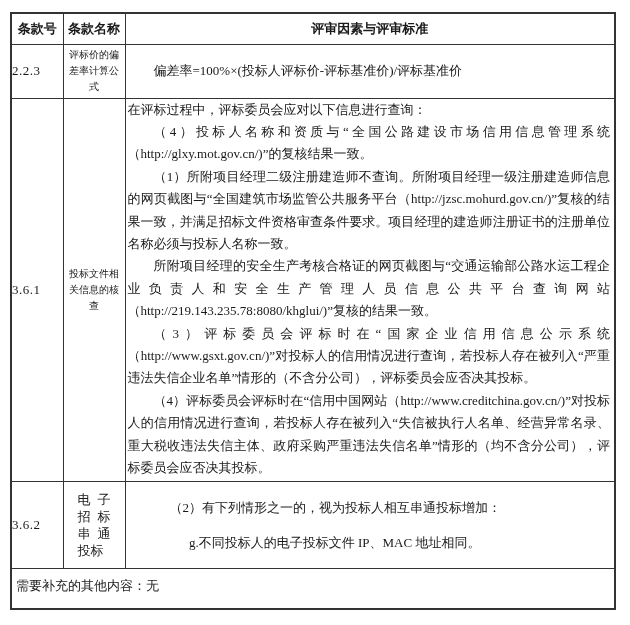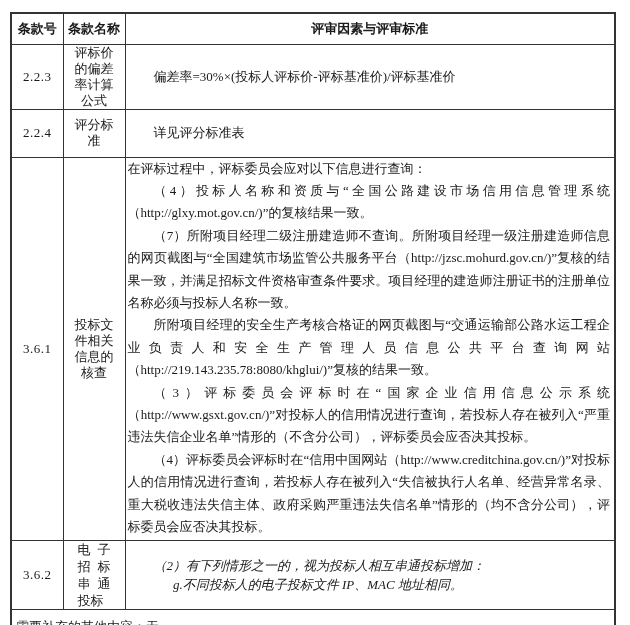--- a/index.html
+++ b/index.html
@@ -21,25 +21,25 @@
   th{
     font-size:13px;font-weight:bold;text-align:center;vertical-align:middle;
   }
   tr.r-header{height:31px;}
   tr.r-223{height:54px;}
   tr.r-224{height:48px;}
   tr.r-361{height:383px;}
   tr.r-362{height:39px;}
   tr.r-footer{height:41px;margin-left:28px;}
   td.num{
-    text-align:center;vertical-align:middle;font-size:13px;
+    text-align:left;vertical-align:middle;font-size:13px;
     letter-spacing:0.5px;
   }
   td.name{
-    text-align:center;vertical-align:middle;font-size:13px;
+    text-align:center;vertical-align:middle;font-size:10px;
     line-height:16px;padding:0 5px;
   }
   td.name-justify{
     text-align:justify;text-justify:inter-character;
     vertical-align:middle;font-size:13px;line-height:17px;padding:0 14px;
   }
   td.content{
     vertical-align:middle;font-size:13px;padding:0 6px 0 2px;
   }
   td.content p{margin:0;}
@@ -47,21 +47,21 @@
   .p-gitem{text-indent:3.5em;}
   td.cell-361{
     vertical-align:top;font-size:13px;padding:0 4px 0 2px;
   }
   td.cell-361 p{
     margin:0;line-height:22.4px;text-align:justify;text-justify:inter-character;font-family:Liberation Serif, serif;
   }
   td.cell-362{
     vertical-align:middle;font-size:13px;padding:0 6px 0 2px;
   }
-  td.cell-362 p{margin:0;line-height:19px;font-style:italic;}
+  td.cell-362 p{margin:16px;line-height:19px;}
   td.footer-cell{
     vertical-align:middle;font-size:13px;padding:0 6px 4px 4px;
   }
 </style>
 </head>
 <body>
 
 <div class="page">
   <table class="doc">
     <colgroup>
@@ -73,39 +73,32 @@
       <tr class="r-header">
         <th>条款号</th>
         <th>条款名称</th>
         <th>评审因素与评审标准</th>
       </tr>
 
       <tr class="r-223">
         <td class="num">2.2.3</td>
         <td class="name">评标价的偏差率计算公式</td>
         <td class="content">
-          <p class="p-indent">偏差率=30%×(投标人评标价-评标基准价)/评标基准价</p>
+          <p class="p-indent">偏差率=100%×(投标人评标价-评标基准价)/评标基准价</p>
         </td>
       </tr>
 
-      <tr class="r-224">
-        <td class="num">2.2.4</td>
-        <td class="name">评分标准</td>
-        <td class="content">
-          <p class="p-indent">详见评分标准表</p>
-        </td>
-      </tr>
 
       <tr class="r-361">
         <td class="num">3.6.1</td>
         <td class="name">投标文件相关信息的核查</td>
         <td class="cell-361">
           <p>在评标过程中，评标委员会应对以下信息进行查询：</p>
           <p class="p-indent">（4）投标人名称和资质与“全国公路建设市场信用信息管理系统（http://glxy.mot.gov.cn/)”的复核结果一致。</p>
-          <p class="p-indent">（7）所附项目经理二级注册建造师不查询。所附项目经理一级注册建造师信息的网页截图与“全国建筑市场监管公共服务平台（http://jzsc.mohurd.gov.cn/)”复核的结果一致，并满足招标文件资格审查条件要求。项目经理的建造师注册证书的注册单位名称必须与投标人名称一致。</p>
+          <p class="p-indent">（1）所附项目经理二级注册建造师不查询。所附项目经理一级注册建造师信息的网页截图与“全国建筑市场监管公共服务平台（http://jzsc.mohurd.gov.cn/)”复核的结果一致，并满足招标文件资格审查条件要求。项目经理的建造师注册证书的注册单位名称必须与投标人名称一致。</p>
           <p class="p-indent">所附项目经理的安全生产考核合格证的网页截图与“交通运输部公路水运工程企业负责人和安全生产管理人员信息公共平台查询网站（http://219.143.235.78:8080/khglui/)”复核的结果一致。</p>
           <p class="p-indent">（3）评标委员会评标时在“国家企业信用信息公示系统（http://www.gsxt.gov.cn/)”对投标人的信用情况进行查询，若投标人存在被列入“严重违法失信企业名单”情形的（不含分公司），评标委员会应否决其投标。</p>
           <p class="p-indent">（4）评标委员会评标时在“信用中国网站（http://www.creditchina.gov.cn/)”对投标人的信用情况进行查询，若投标人存在被列入“失信被执行人名单、经营异常名录、重大税收违法失信主体、政府采购严重违法失信名单”情形的（均不含分公司），评标委员会应否决其投标。</p>
         </td>
       </tr>
 
       <tr class="r-362">
         <td class="num">3.6.2</td>
         <td class="name-justify">电子招标串通投标</td>
         <td class="cell-362">

